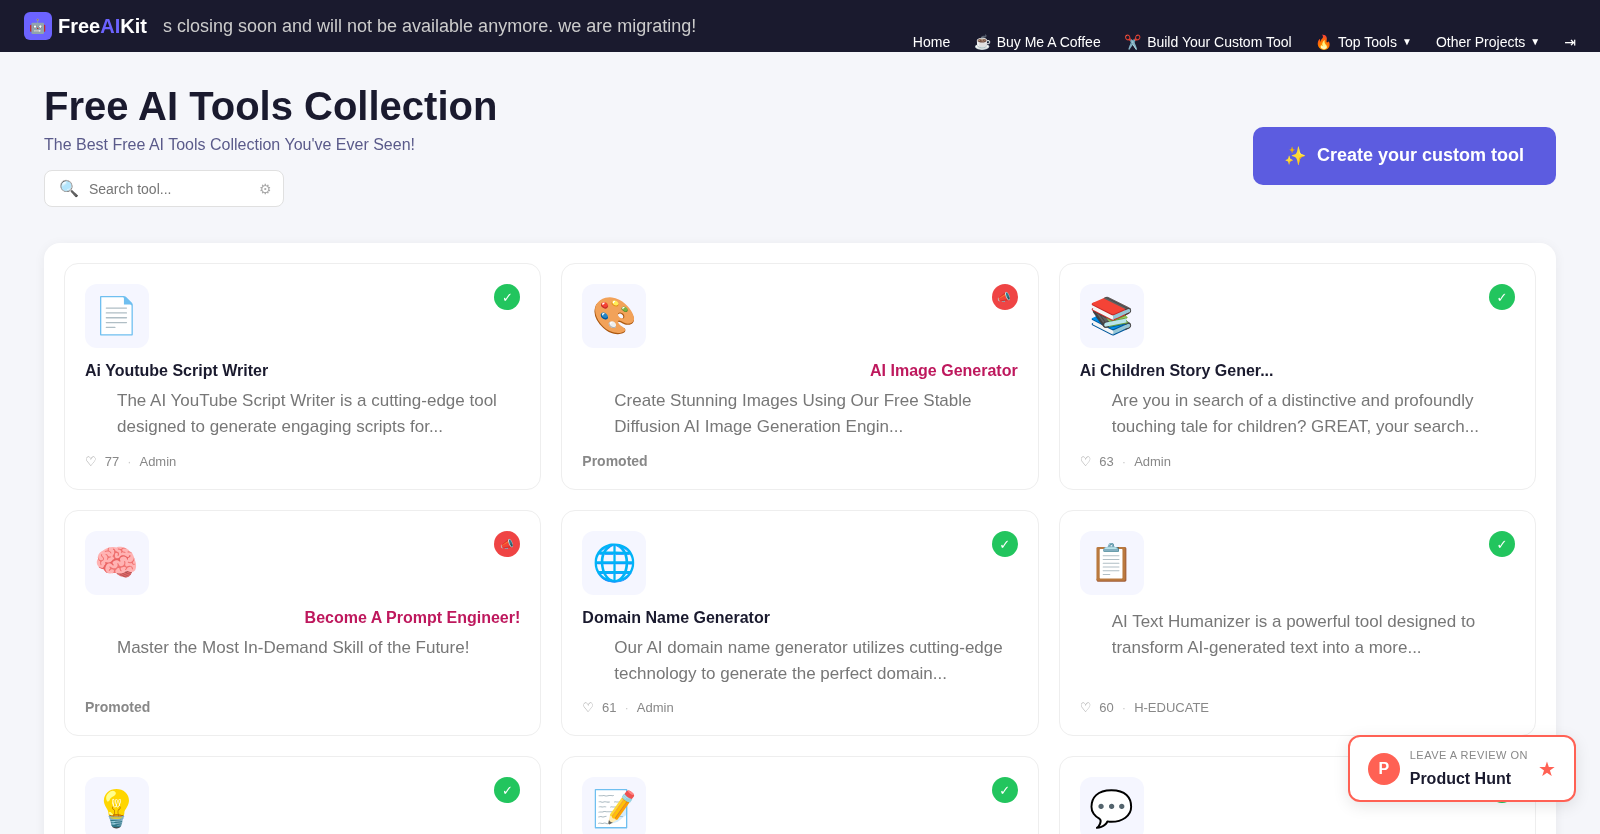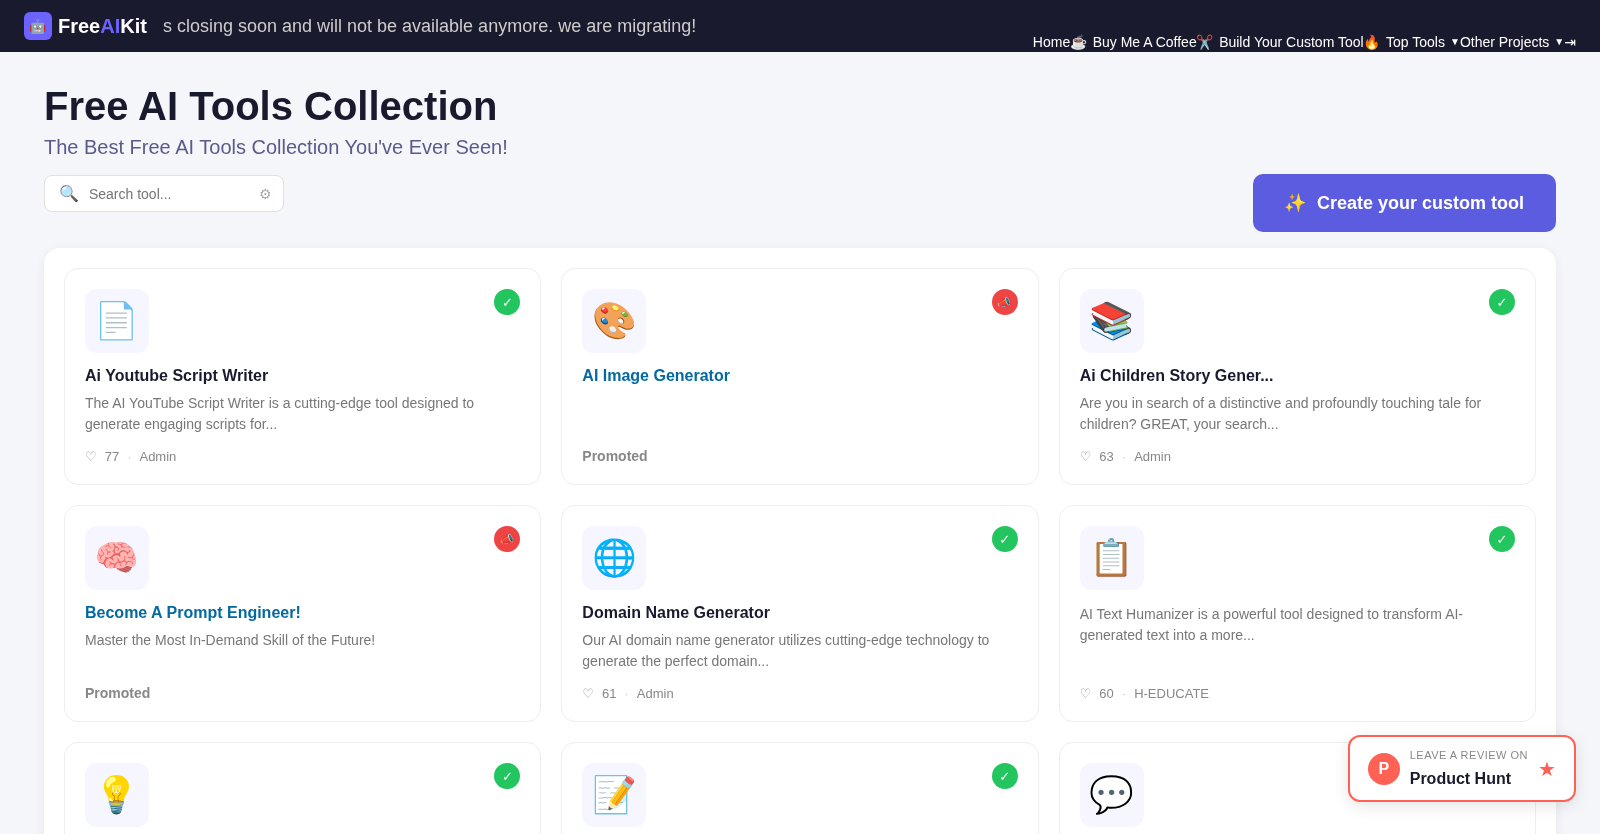--- a/index.html
+++ b/index.html
@@ -41,20 +41,21 @@
     .navbar-ticker {
       flex: 1;
       overflow: hidden;
       font-size: 18px;
       color: #ccc;
       white-space: nowrap;
     }
     .navbar-nav {
       display: flex;
       align-items: center;
+      gap: 24px;
       font-size: 14px;
       color: white;
       margin-top: 31px;
     }
     .navbar-nav a {
       color: white;
       text-decoration: none;
       display: flex;
       align-items: center;
       gap: 5px;
@@ -68,34 +69,34 @@
       max-width: 1560px;
       margin: 0 auto;
       padding: 0 24px;
       display: flex;
       flex-direction: column;
     }
 
     
     .header-area {
       display: flex;
-      align-items: flex-end;
+      align-items: center;
       justify-content: space-between;
       padding: 32px 0 16px 0;
     }
     .header-left {}
     .page-title {
       font-size: 40px;
       font-weight: 800;
       color: #1a1a2e;
       line-height: 1.1;
       margin-bottom: 8px;
     }
     .page-subtitle {
-      font-size: 20px;
+      font-size: 16px;
       color: #5a5a8a;
       font-weight: 500;
     }
     .header-right {
       display: flex;
       flex-direction: column;
       align-items: flex-end;
       gap: 16px;
     }
     .create-tool-btn {
@@ -196,27 +197,28 @@
       display: flex; align-items: center; justify-content: center;
       color: white;
       font-size: 11px;
     }
     .tool-title {
       font-size: 16px;
       font-weight: 700;
       color: #1a1a2e;
       margin-bottom: 8px;
     }
-    .tool-title.muted { color: #0369a1; }
+    .tool-title.muted { color: #be185d; text-align: right; }
     .tool-desc {
-      font-size: 14px;
+      font-size: 17px;
       color: #777;
       line-height: 1.5;
       flex: 1;
       margin-bottom: 14px;
+      margin-left: 32px;
     }
     .tool-footer {
       display: flex;
       align-items: center;
       gap: 8px;
       font-size: 13px;
       color: #888;
       margin-top: auto;
     }
     .heart-icon { color: #999; font-size: 13px; }
@@ -335,20 +337,21 @@
         <span class="dot">·</span>
         <span class="author">Admin</span>
       </div>
     </div>
         <div class="tool-card">
       <div class="tool-card-header">
         <div class="tool-icon-wrap">🎨</div>
         <div class="badge-promoted">📣</div>
       </div>
       <div class="tool-title muted">AI Image Generator</div>
+      <div class="tool-desc">Create Stunning Images Using Our Free Stable Diffusion AI Image Generation Engin...</div>
       <div class="tool-footer">
         <span class="promoted-label">Promoted</span>
       </div>
     </div>
         <div class="tool-card">
       <div class="tool-card-header">
         <div class="tool-icon-wrap">📚</div>
         <div class="badge-check">✓</div>
       </div>
       <div class="tool-title">Ai Children Story Gener...</div>

